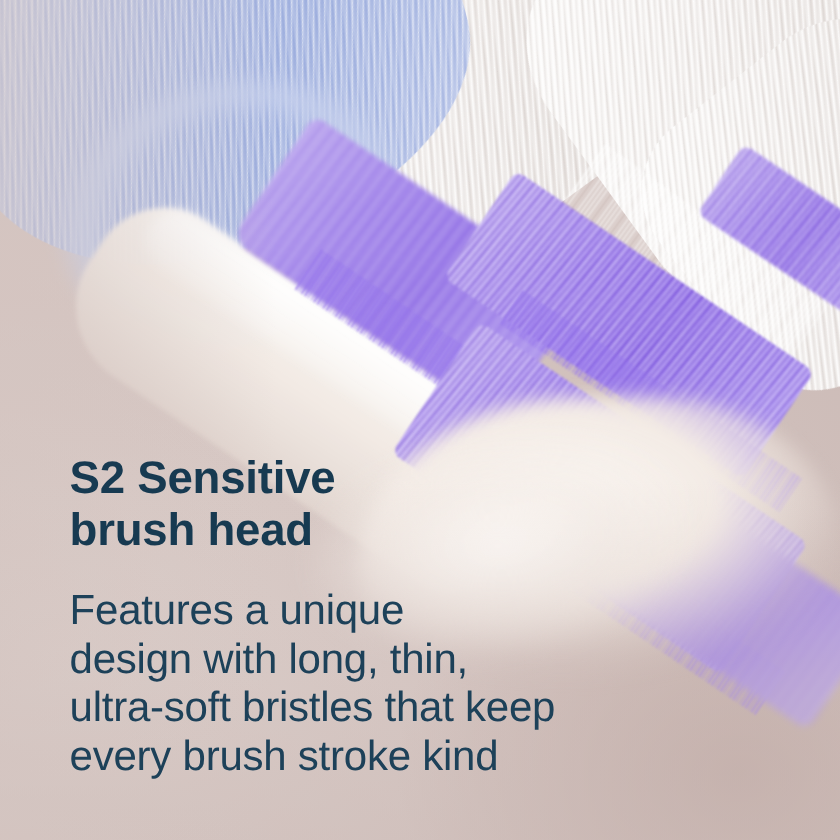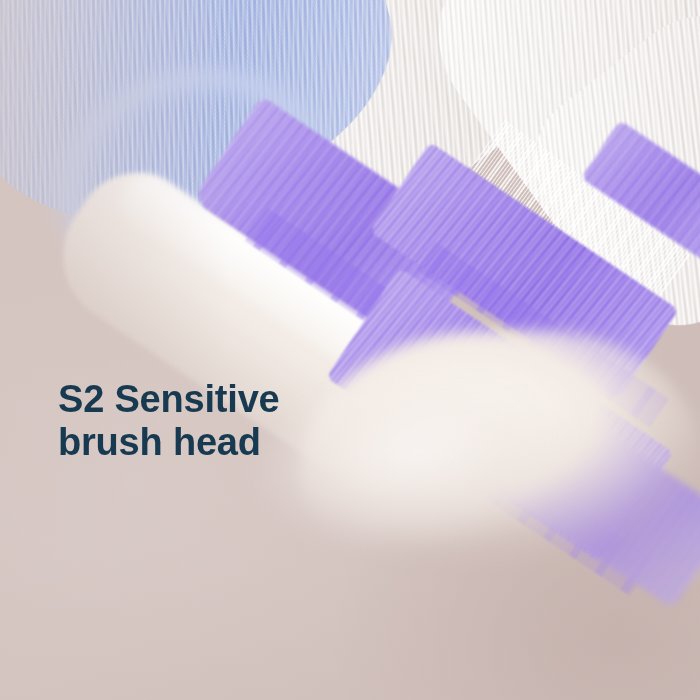--- a/index.html
+++ b/index.html
@@ -425,15 +425,19 @@
 
   <div id="head-body-bottom"></div>
   <div id="head-body-bottom2"></div>
 
   <div id="dof-bottom"></div>
   <div id="dof-left"></div>
 
   <div id="text-block">
     <h1 id="headline">S2 Sensitive
 brush head</h1>
+    <p id="body-copy">Features a unique
+design with long, thin,
+ultra-soft bristles that keep
+every brush stroke kind</p>
   </div>
 
 </div>
 
 </body></html>

